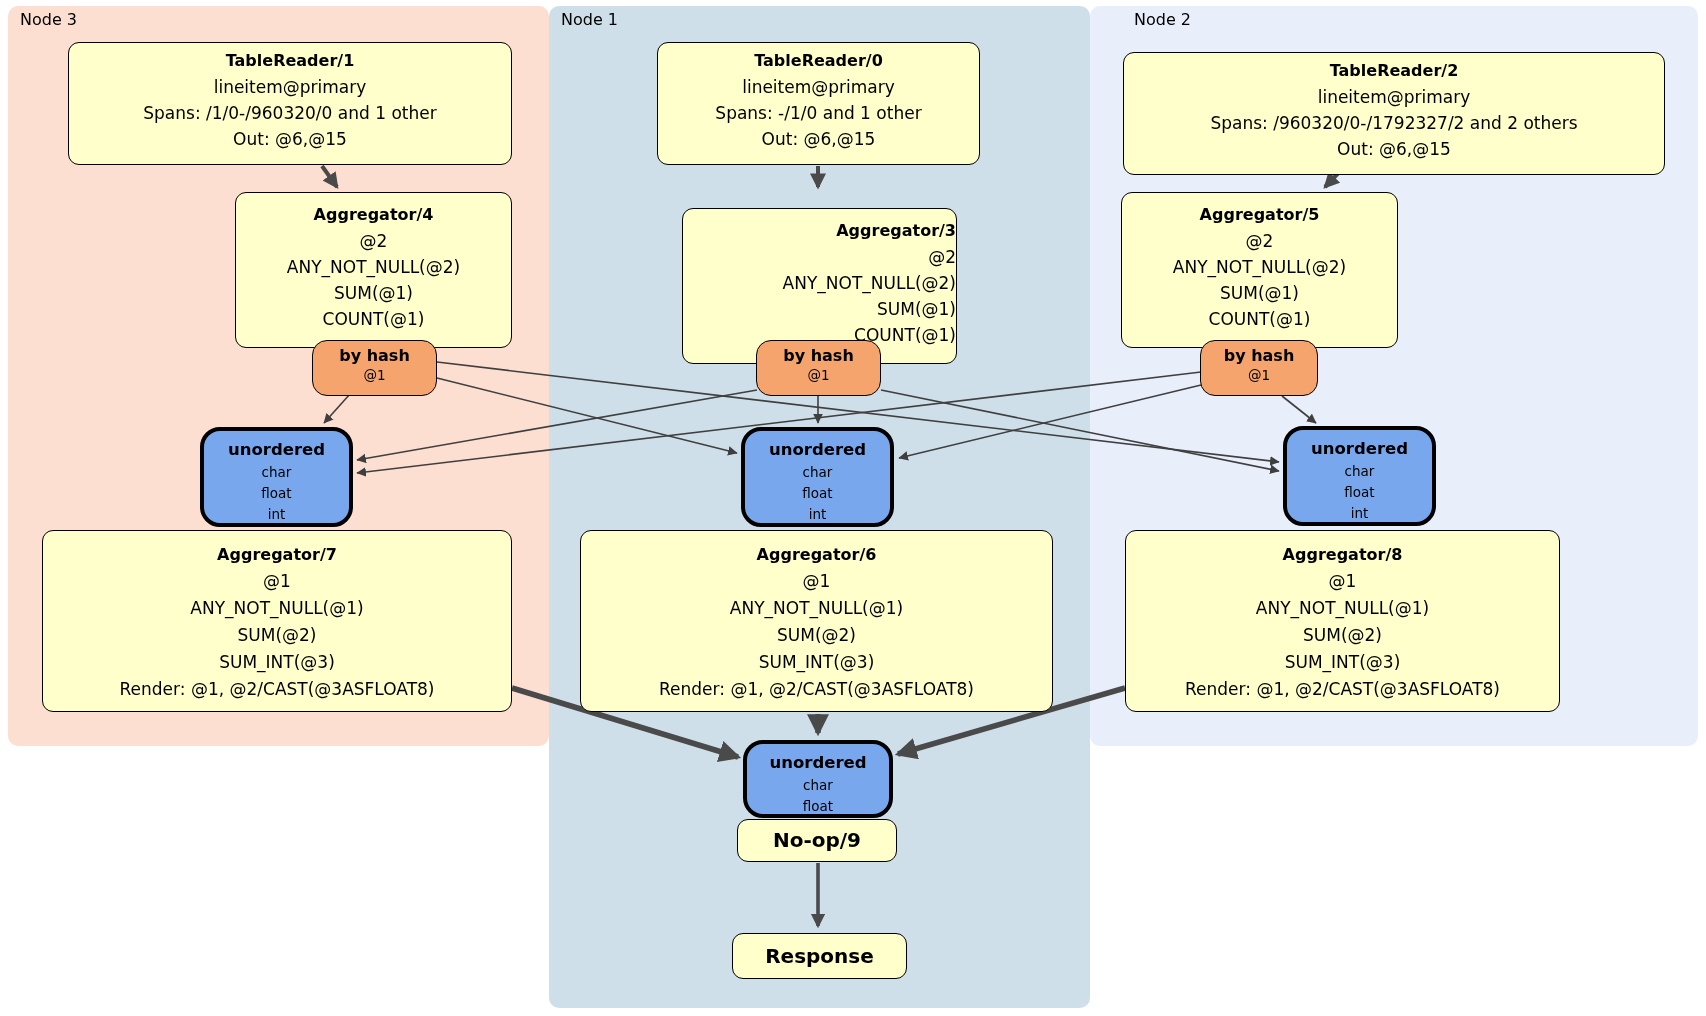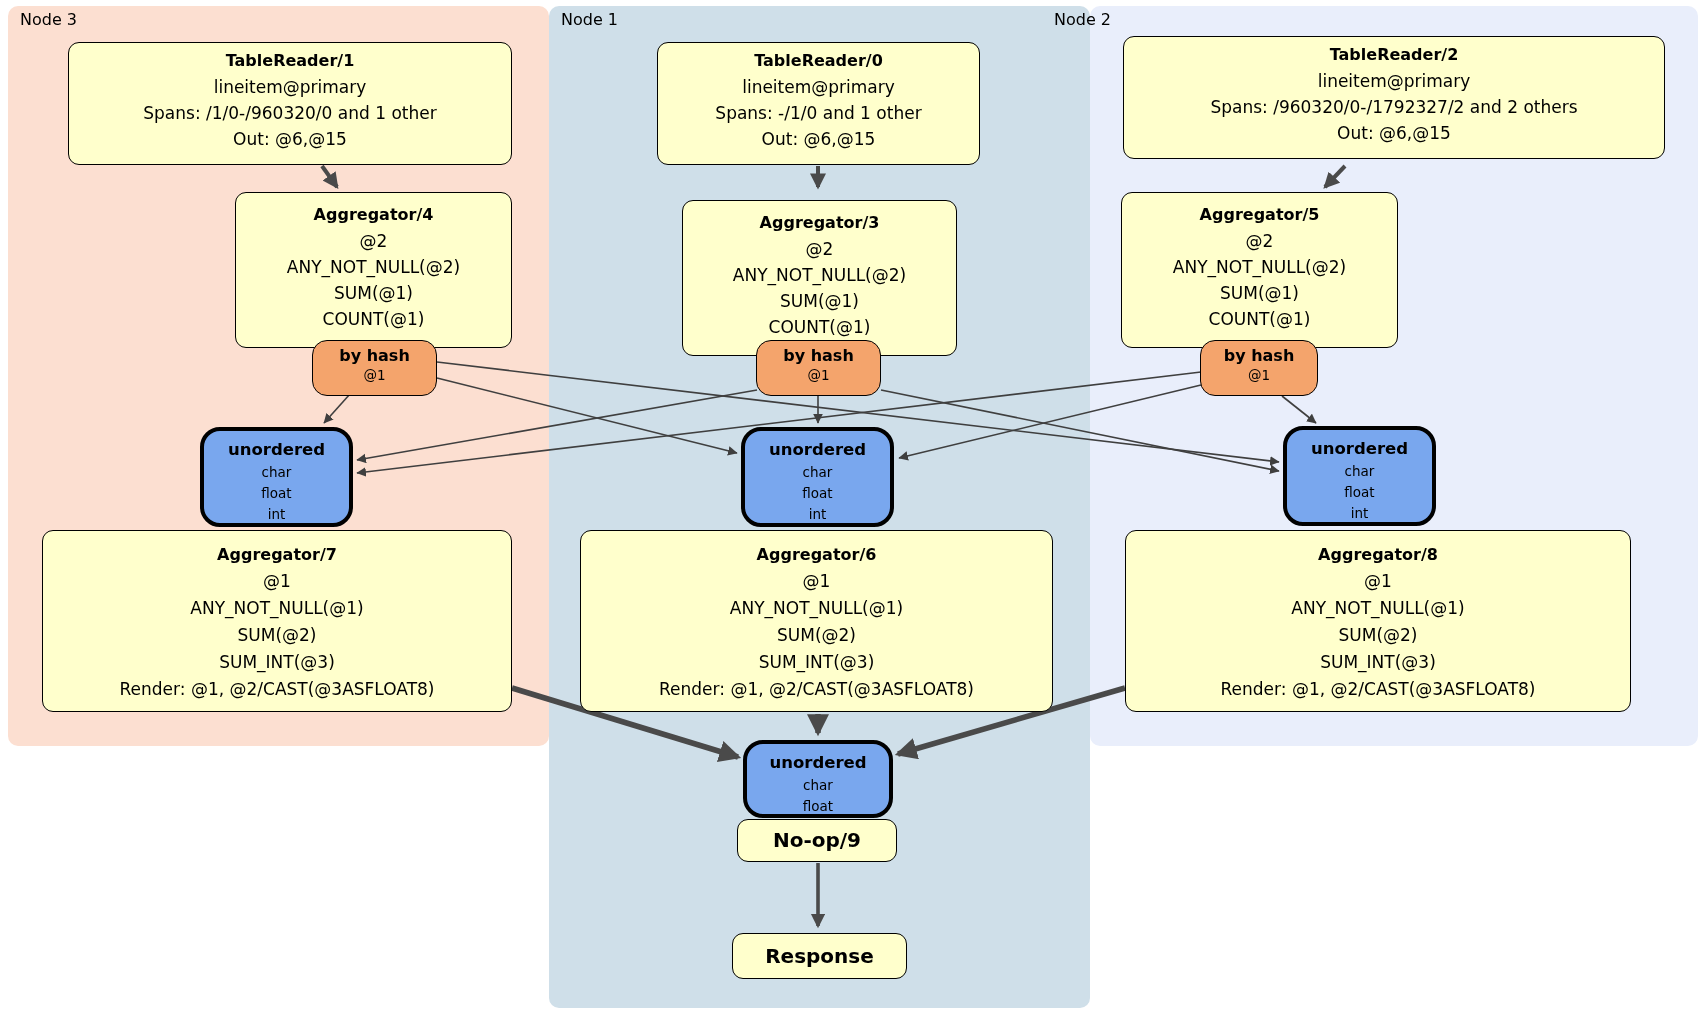--- a/index.html
+++ b/index.html
@@ -38,21 +38,21 @@
 <body>
 
 <div id="stage">
 
   <div class="panel" style="left:8px;top:6px;width:541px;height:740px;background:#fcdfd1;"></div>
   <div class="panel" style="left:549px;top:6px;width:541px;height:1002px;background:#cfdfe9;"></div>
   <div class="panel" style="left:1090px;top:6px;width:608px;height:740px;background:#e9eefb;"></div>
 
   <div class="panel-label" style="left:20px;top:10px;">Node 3</div>
   <div class="panel-label" style="left:561px;top:10px;">Node 1</div>
-  <div class="panel-label" style="left:1054px;top:10px;text-align:right;">Node 2</div>
+  <div class="panel-label" style="left:1134px;top:10px;text-align:right;">Node 2</div>
 
   <svg id="edges" width="1706" height="1016" viewBox="0 0 1706 1016">
     <defs>
       <marker id="ah" markerWidth="7" markerHeight="7" refX="5.6" refY="3" orient="auto" markerUnits="strokeWidth">
         <path d="M0,0 L6,3 L0,6 z" fill="#3f3f3f"></path>
       </marker>
       <marker id="ahb" markerWidth="4.6" markerHeight="4.6" refX="3.4" refY="2" orient="auto" markerUnits="strokeWidth">
         <path d="M0,0 L4,2 L0,4 z" fill="#4a4a4a"></path>
       </marker>
     </defs>
@@ -109,21 +109,21 @@
     <div class="l">SUM_INT(@3)</div>
     <div class="l">Render: @1, @2/CAST(@3ASFLOAT8)</div>
   </div>
 
   <div class="box tr" style="left:657px;top:42px;width:323px;height:123px;">
     <div class="t">TableReader/0</div>
     <div class="l">lineitem@primary</div>
     <div class="l">Spans: -/1/0 and 1 other</div>
     <div class="l">Out: @6,@15</div>
   </div>
-  <div class="box aggtop" style="left:682px;top:200px;width:275px;height:156px;">
+  <div class="box aggtop" style="left:682px;top:208px;width:275px;height:156px;text-align:right;">
     <div class="t">Aggregator/3</div>
     <div class="l">@2</div>
     <div class="l">ANY_NOT_NULL(@2)</div>
     <div class="l">SUM(@1)</div>
     <div class="l">COUNT(@1)</div>
   </div>
   <div class="router" style="left:756px;top:340px;width:125px;height:56px;">
     <div class="t">by hash</div>
     <div class="l">@1</div>
   </div>
@@ -135,21 +135,21 @@
   </div>
   <div class="box big" style="left:580px;top:530px;width:473px;height:182px;">
     <div class="t">Aggregator/6</div>
     <div class="l">@1</div>
     <div class="l">ANY_NOT_NULL(@1)</div>
     <div class="l">SUM(@2)</div>
     <div class="l">SUM_INT(@3)</div>
     <div class="l">Render: @1, @2/CAST(@3ASFLOAT8)</div>
   </div>
 
-  <div class="box tr" style="left:1123px;top:36px;width:542px;height:123px;">
+  <div class="box tr" style="left:1123px;top:52px;width:542px;height:123px;">
     <div class="t">TableReader/2</div>
     <div class="l">lineitem@primary</div>
     <div class="l">Spans: /960320/0-/1792327/2 and 2 others</div>
     <div class="l">Out: @6,@15</div>
   </div>
   <div class="box aggtop" style="left:1121px;top:192px;width:277px;height:156px;">
     <div class="t">Aggregator/5</div>
     <div class="l">@2</div>
     <div class="l">ANY_NOT_NULL(@2)</div>
     <div class="l">SUM(@1)</div>
@@ -158,21 +158,21 @@
   <div class="router" style="left:1200px;top:340px;width:118px;height:56px;">
     <div class="t">by hash</div>
     <div class="l">@1</div>
   </div>
   <div class="sync" style="left:1283px;top:426px;width:153px;height:100px;">
     <div class="t">unordered</div>
     <div class="l">char</div>
     <div class="l">float</div>
     <div class="l">int</div>
   </div>
-  <div class="box big" style="left:1125px;top:530px;width:506px;height:182px;">
+  <div class="box big" style="left:1125px;top:530px;width:435px;height:182px;">
     <div class="t">Aggregator/8</div>
     <div class="l">@1</div>
     <div class="l">ANY_NOT_NULL(@1)</div>
     <div class="l">SUM(@2)</div>
     <div class="l">SUM_INT(@3)</div>
     <div class="l">Render: @1, @2/CAST(@3ASFLOAT8)</div>
   </div>
 
   <div class="sync" style="left:743px;top:740px;width:150px;height:78px;">
     <div class="t">unordered</div>

